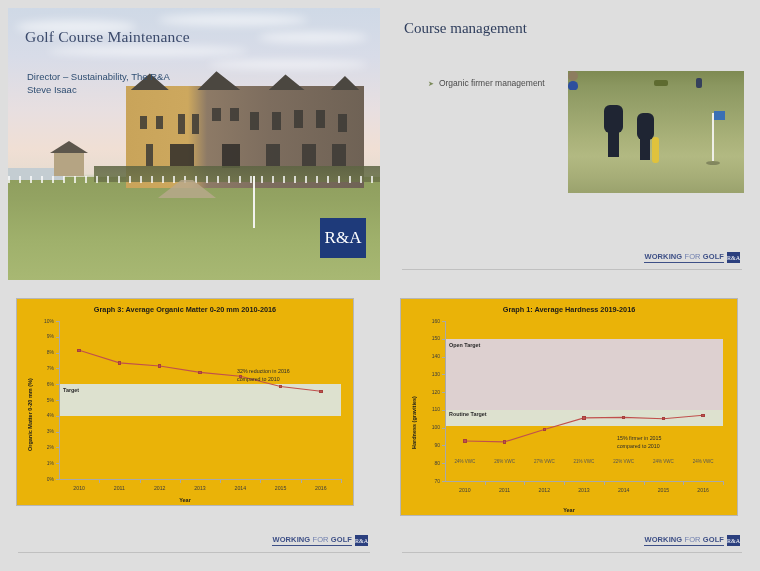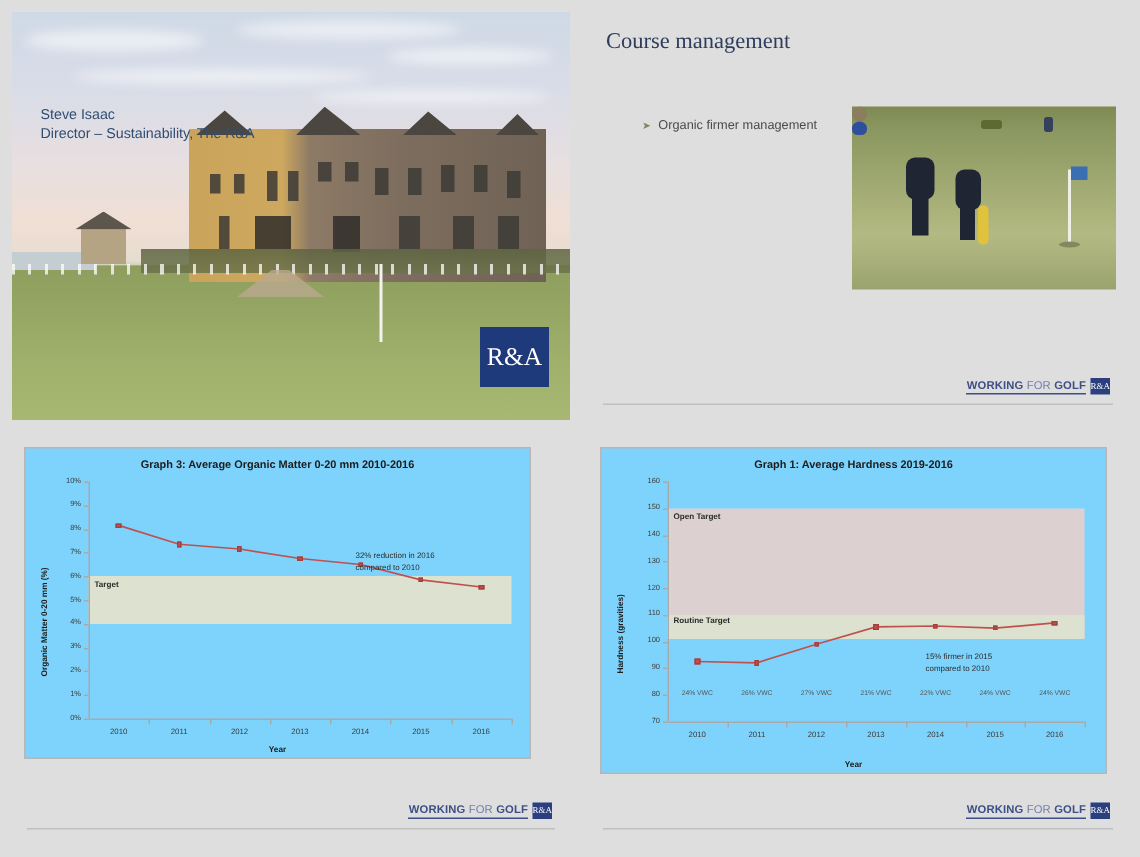--- a/index.html
+++ b/index.html
@@ -162,21 +162,21 @@
     position: absolute; height: 1px; background: #c0c0c0;
   }
 
   
   #slide-3 { left: 8px;  top: 292px; width: 372px; height: 271px; }
   #slide-4 { left: 392px; top: 292px; width: 360px; height: 271px; }
 
   .chart-frame {
     position: absolute;
     border: 1px solid #b6b6b6;
-    background: #7dd3fc;
+    background: #eab308;
   }
   .chart-title {
     position: absolute; width: 100%; text-align: center;
     font-size: 7.3px; font-weight: bold; color: #1b1b1b;
   }
   .plot { position: absolute; }
   .band { position: absolute; }
   .band-label {
     position: absolute; font-size: 5.4px; font-weight: bold; color: #2a2a2a;
     white-space: nowrap;
@@ -244,23 +244,24 @@
         <div class="bld-win" style="left:140px;top:58px; height:22px; width:14px;"></div>
         <div class="bld-win" style="left:176px;top:58px; height:22px; width:14px;"></div>
         <div class="bld-win" style="left:206px;top:58px; height:22px; width:14px;"></div>
       </div>
       <div class="outhouse"></div>
       <div class="hedge"></div>
       <div class="fence"></div>
       <div class="path"></div>
       <div class="flagpole"></div>
     </div>
+    <div id="slide1-title">Golf Course Maintenance</div>
     <div id="slide1-sub">
+      <div>Director – Sustainability, The R&amp;A</div>
       <div>Steve Isaac</div>
-      <div>Director – Sustainability, The R&amp;A</div>
     </div>
     <div class="ra-badge">R&amp;A</div>
   </div>
 
   <div class="slide" id="slide-2">
     <div class="s2-title">Course management</div>
 
     <div class="s2-bullets">
       <div class="b2 bullet-arrow">Organic firmer management</div>
     </div>

